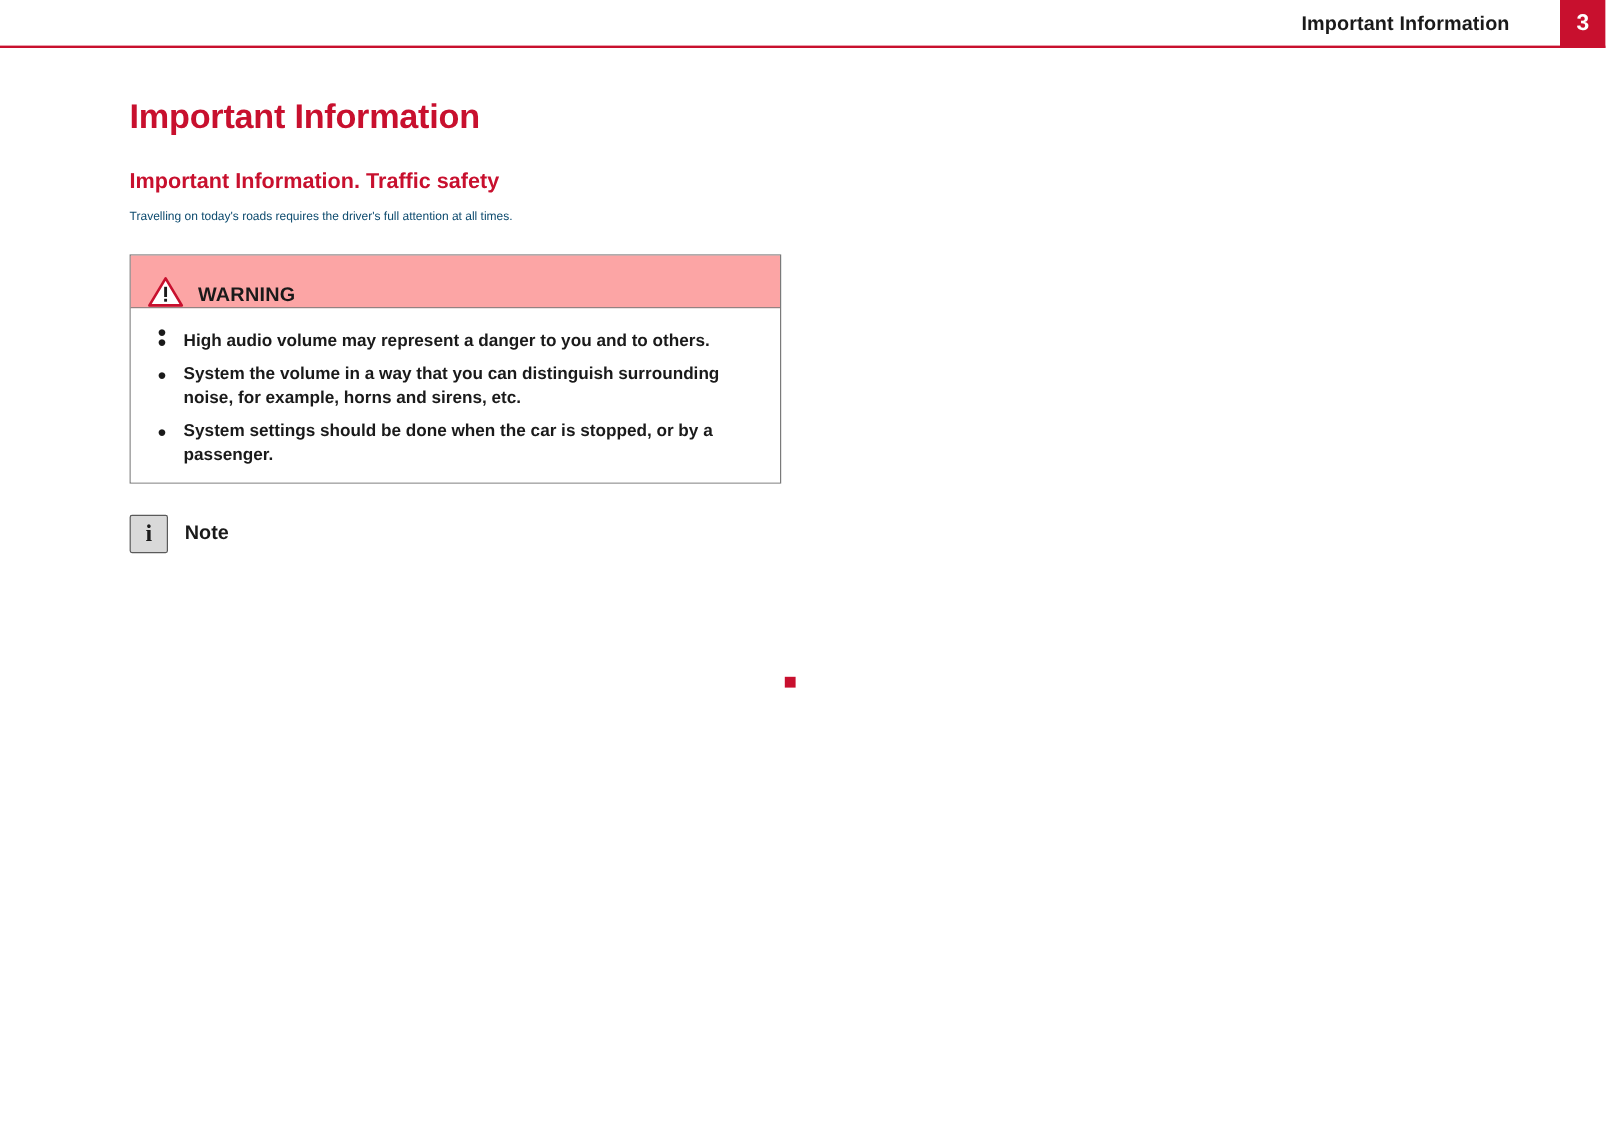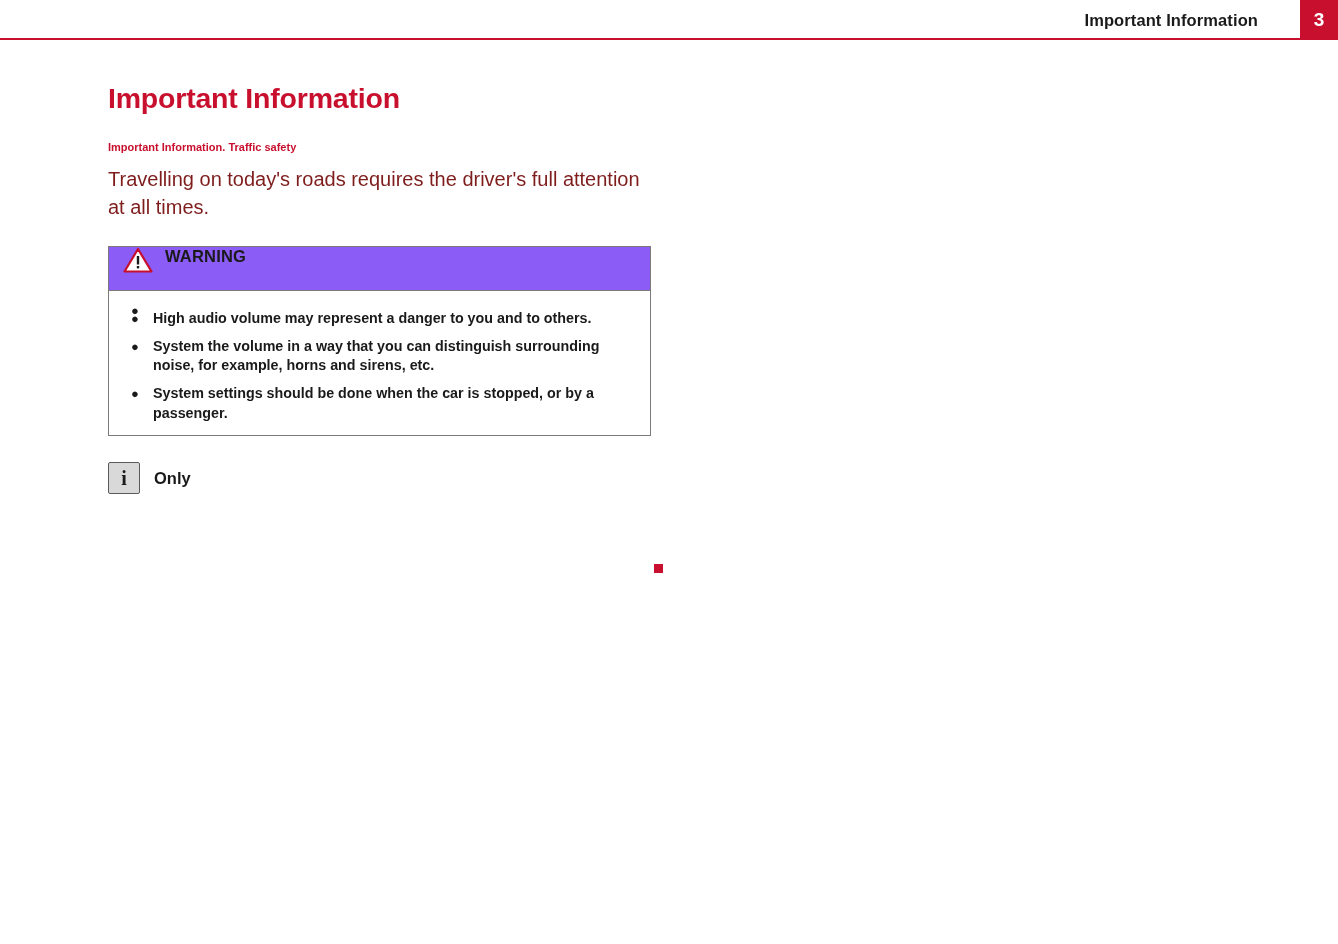--- a/index.html
+++ b/index.html
@@ -56,48 +56,48 @@
     width: 545px;
   }
   h1.doc-title {
     font-size: 28.5px;
     font-weight: bold;
     color: #c8102e;
     margin: 0 0 26px 0;
     letter-spacing: -0.2px;
   }
   h2.section-title {
-    font-size: 11px;
+    font-size: 18px;
     font-weight: bold;
     color: #c8102e;
     margin: 0 0 10px 0;
   }
   p.body-text {
-    font-size: 20px;
+    font-size: 10px;
     line-height: 1.42;
     margin: 12px 0 18px 0;
-    color: #7f1d1d;
+    color: #0c4a6e;
   }
   p.body-text.last {
     margin-bottom: 0;
   }
 
   
   .warning-box {
     margin-top: 24px;
     border: 1px solid #7a7a7a;
     width: 543px;
     box-sizing: border-box;
   }
   .warning-head {
-    background: #8b5cf6;
+    background: #fca5a5;
     border-bottom: 1px solid #7a7a7a;
     height: 44px;
     display: flex;
-    align-items: flex-start;
+    align-items: flex-end;
     padding-left: 14px;
     box-sizing: border-box;
   }
   .warning-icon {
     width: 30px;
     height: 26px;
     margin-right: 12px;
     flex: none;
   }
   .warning-label {
@@ -218,19 +218,19 @@
         <span>System settings should be done when the car is stopped, or by a passenger.</span>
       </p>
     </div>
   </div>
 
   <div class="note-block">
     <div class="note-head">
       <span class="note-icon">
         <span class="note-icon-inner">i</span>
       </span>
-      <span class="note-label">Only</span>
+      <span class="note-label">Note</span>
     </div>
   </div>
 
 </div>
 
 <div class="end-marker"></div>
 
 </body></html>

